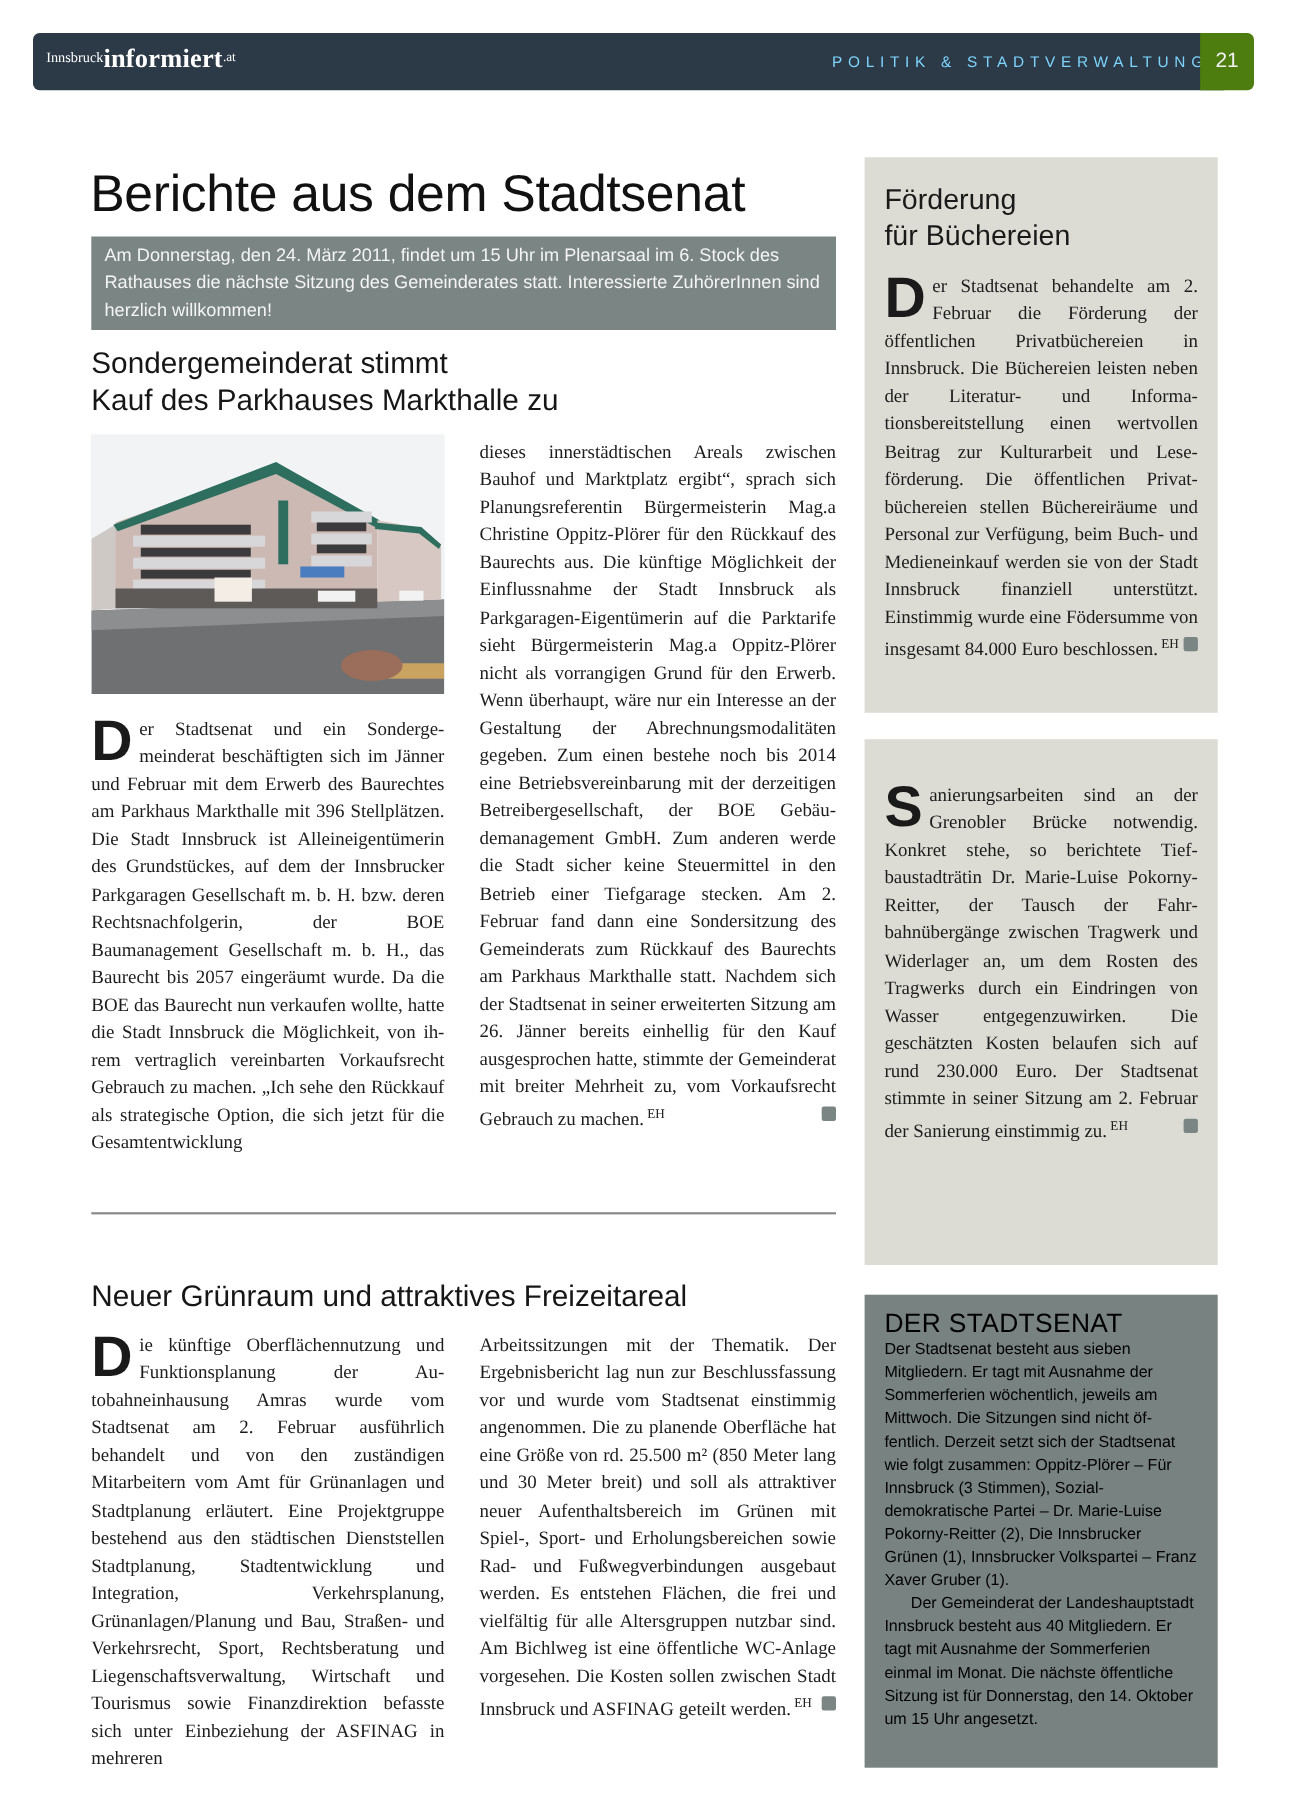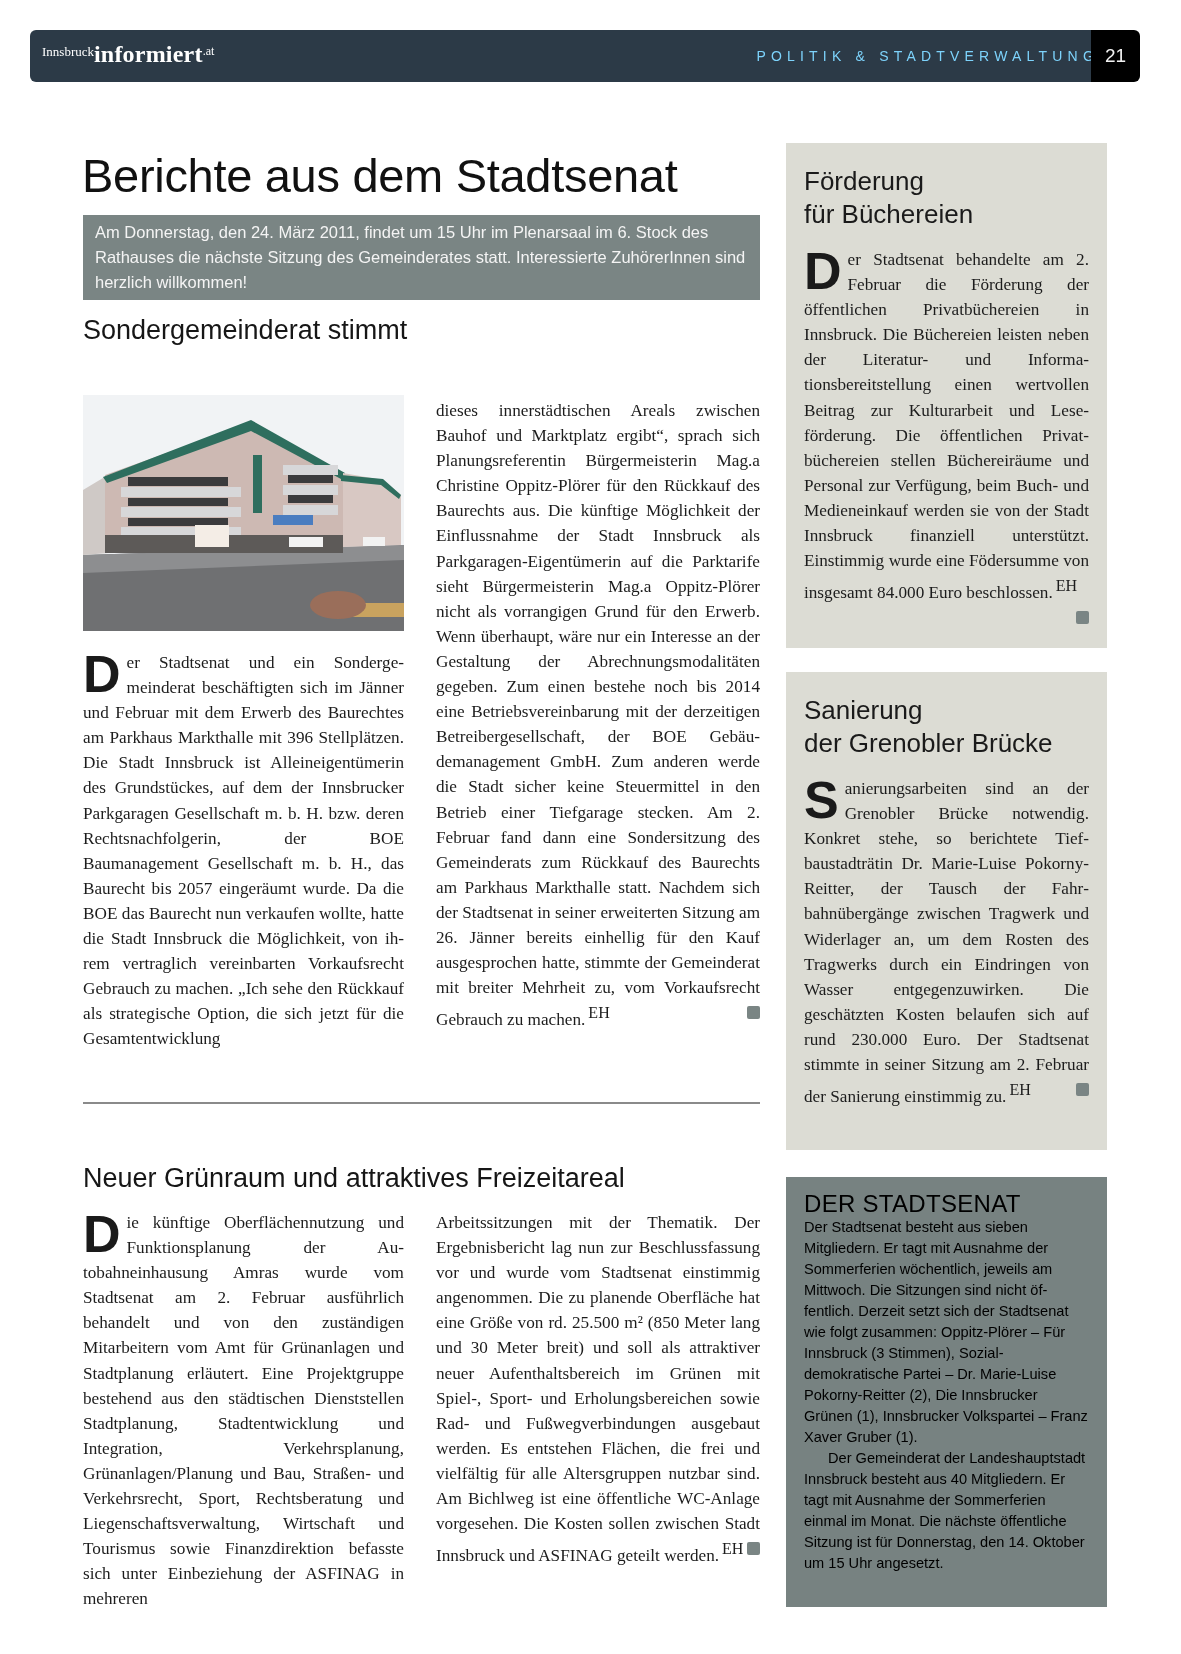--- a/index.html
+++ b/index.html
@@ -1,39 +1,39 @@
 <!DOCTYPE html>
 <html><head>
 <meta charset="utf-8">
 <style>
   html, body { margin: 0; padding: 0; background: #ffffff; }
   body { width: 1181px; height: 1654px; position: relative; overflow: hidden; font-family: "Liberation Serif", serif; color: #1c1c1c; }
 
   
   .header { position: absolute; left: 30px; top: 30px; width: 1072px; height: 52px; }
   .header-main { position: absolute; left: 0; top: 0; width: 1083px; height: 52px; background: #2c3a47; border-radius: 6px 0 0 6px; }
-  .header-page { position: absolute; left: 1061px; top: 0; width: 49px; height: 52px; background: #000000; border-radius: 0 6px 6px 0; color: #f2f2f2; font-family: "Liberation Sans", sans-serif; font-size: 19px; line-height: 52px; text-align: center; }
+  .header-page { position: absolute; left: 1061px; top: 0; width: 49px; height: 52px; background: #4d7c0f; border-radius: 0 6px 6px 0; color: #f2f2f2; font-family: "Liberation Sans", sans-serif; font-size: 19px; line-height: 52px; text-align: center; }
   .logo { position: absolute; left: 12px; top: 11px; color: #ffffff; white-space: nowrap; font-family: "Liberation Serif", serif; }
   .logo .l1 { font-size: 13px; vertical-align: top; position: relative; top: 3px; }
   .logo .l2 { font-size: 24px; font-weight: bold; letter-spacing: 0.2px; }
   .logo .l3 { font-size: 12px; vertical-align: top; position: relative; top: 3px; }
   .section-title { position: absolute; right: 14px; top: 0; line-height: 52px; color: #7dd3fc; font-family: Liberation Sans, sans-serif; font-size: 14px; letter-spacing: 5.2px; }
 
   
   .page-title { position: absolute; left: 82px; top: 148px; font-family: "Liberation Sans", sans-serif; font-size: 47px; font-weight: normal; margin: 0; color: #111; letter-spacing: -0.3px; }
   .notice { position: absolute; left: 83px; top: 215px; width: 677px; height: 85px; background: #7a8584; color: #f4f4f4; font-family: "Liberation Sans", sans-serif; font-size: 16.5px; line-height: 25px; padding: 5px 10px 0 12px; box-sizing: border-box; }
 
   .h2 { position: absolute; font-family: "Liberation Sans", sans-serif; font-weight: normal; margin: 0; color: #161616; font-size: 27px; line-height: 34px; }
 
   .photo { position: absolute; left: 83px; top: 395px; width: 321px; height: 236px; overflow: hidden; background: #e9ecef; }
 
   .col { position: absolute; font-size: 17.2px; line-height: 25.1px; text-align: justify; hyphens: manual; }
   .col p { margin: 0; }
   .dropcap { float: left; font-family: "Liberation Sans", sans-serif; font-weight: bold; font-size: 52px; line-height: 40px; margin: 4px 6px 0 0; color: #1a1a1a; }
-  .sig { font-size: 16px; vertical-align: super; margin-left: 3px; }
+  .sig { font-size: 12px; vertical-align: super; margin-left: 3px; }
   .endmark { display: inline-block; width: 13px; height: 13px; background: #7a8584; border-radius: 2px; float: right; margin-top: 6px; }
 
   .divider { position: absolute; left: 83px; top: 1102px; width: 677px; height: 2px; background: #8a8a8a; }
 
   
   .box { position: absolute; left: 786px; width: 321px; background: #dcdcd4; box-sizing: border-box; padding: 16px 18px; }
   .box .box-title { font-family: "Liberation Sans", sans-serif; font-size: 26px; line-height: 33px; margin: 0; font-weight: normal; color: #1a1a1a; }
   .box .col { position: static; }
   .box-dark { position: absolute; left: 786px; top: 1177px; width: 321px; height: 430px; background: #778281; color: #000000; font-family: "Liberation Sans", sans-serif; box-sizing: border-box; padding: 14px 18px 0 18px; }
   .box-dark .dt { font-size: 24px; line-height: 26px; margin: 0; font-weight: normal; letter-spacing: 0.3px; }
@@ -51,20 +51,21 @@
     <div class="section-title">POLITIK &amp; STADTVERWALTUNG</div>
   </div>
   <div class="header-page">21</div>
 </div>
 
 <h1 class="page-title">Berichte aus dem Stadtsenat</h1>
 <div class="notice">Am Donnerstag, den 24. März 2011, findet um 15 Uhr im Plenarsaal im 6. Stock des Rathauses die nächste Sitzung des Gemeinderates statt. Interessierte ZuhörerInnen sind herzlich willkommen!</div>
 
 <h2 class="h2" style="left:83px; top:313px;">
   <span>Sondergemeinderat stimmt</span><br>
+  <span>Kauf des Parkhauses Markthalle zu</span>
 </h2>
 
 <div class="photo">
   <svg width="321" height="236" viewBox="0 0 321 236">
     <rect x="0" y="0" width="321" height="236" fill="#f1f3f5"></rect>
 
     <polygon points="0,160 321,150 321,236 0,236" fill="#6f7072"></polygon>
     <polygon points="0,160 321,150 321,165 0,178" fill="#8d8e90"></polygon>
 
     <polygon points="0,95 25,80 25,158 0,160" fill="#cfc9c6"></polygon>
@@ -128,24 +129,20 @@
   <h3 class="box-title">
     <span>Förderung</span><br>
     <span>für Büchereien</span>
   </h3>
   <div class="col" style="margin-top:16px;">
     <p><span class="dropcap">D</span><span>er Stadtsenat behandelte am 2. Februar die Förderung der öffentlichen Privatbüchereien in Innsbruck. Die Büchereien leisten neben der Literatur- und Informa­tionsbereitstellung einen wertvollen Beitrag zur Kulturarbeit und Lese­förderung. Die öffentlichen Privat­büchereien stellen Büchereiräume und Personal zur Verfügung, beim Buch- und Medieneinkauf werden sie von der Stadt Innsbruck finan­ziell unterstützt. Einstimmig wurde eine Födersumme von insgesamt 84.000 Euro beschlossen.</span><span class="sig">EH</span><span class="endmark"></span></p>
   </div>
 </div>
 
 <div class="box" style="top:672px; height:478px; padding-top:22px;">
-  <h3 class="box-title">
-    <span>Sanierung</span><br>
-    <span>der Grenobler Brücke</span>
-  </h3>
   <div class="col" style="margin-top:16px;">
     <p><span class="dropcap">S</span><span>anierungsarbeiten sind an der Grenobler Brücke notwendig. Konkret stehe, so berichtete Tief­baustadträtin Dr. Marie-Luise Po­korny-Reitter, der Tausch der Fahr­bahnübergänge zwischen Tragwerk und Widerlager an, um dem Rosten des Tragwerks durch ein Eindrin­gen von Wasser entgegenzuwirken. Die geschätzten Kosten belaufen sich auf rund 230.000 Euro. Der Stadtsenat stimmte in seiner Sit­zung am 2. Februar der Sanierung einstimmig zu.</span><span class="sig">EH</span><span class="endmark"></span></p>
   </div>
 </div>
 
 <div class="box-dark">
   <h3 class="dt">DER STADTSENAT</h3>
   <p class="dp">Der Stadtsenat besteht aus sieben Mitgliedern. Er tagt mit Ausnahme der Sommerferien wöchentlich, jeweils am Mittwoch. Die Sitzungen sind nicht öf­fentlich. Derzeit setzt sich der Stadtse­nat wie folgt zusammen: Oppitz-Plörer – Für Innsbruck (3 Stimmen), Sozial­demokratische Partei – Dr. Marie-Luise Pokorny-Reitter (2), Die Innsbrucker Grünen (1), Innsbrucker Volkspartei – Franz Xaver Gruber (1).</p>
   <p class="dp indent">Der Gemeinderat der Landeshaupt­stadt Innsbruck besteht aus 40 Mitglie­dern. Er tagt mit Ausnahme der Som­merferien einmal im Monat. Die nächste öffentliche Sitzung ist für Donnerstag, den 14. Oktober um 15 Uhr angesetzt.</p>
 </div>

